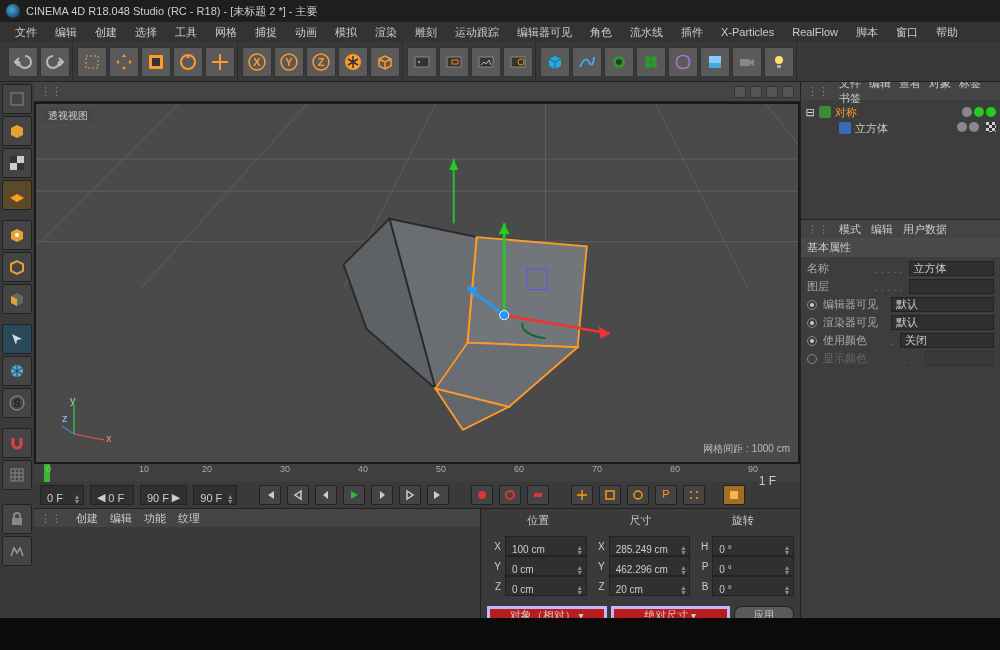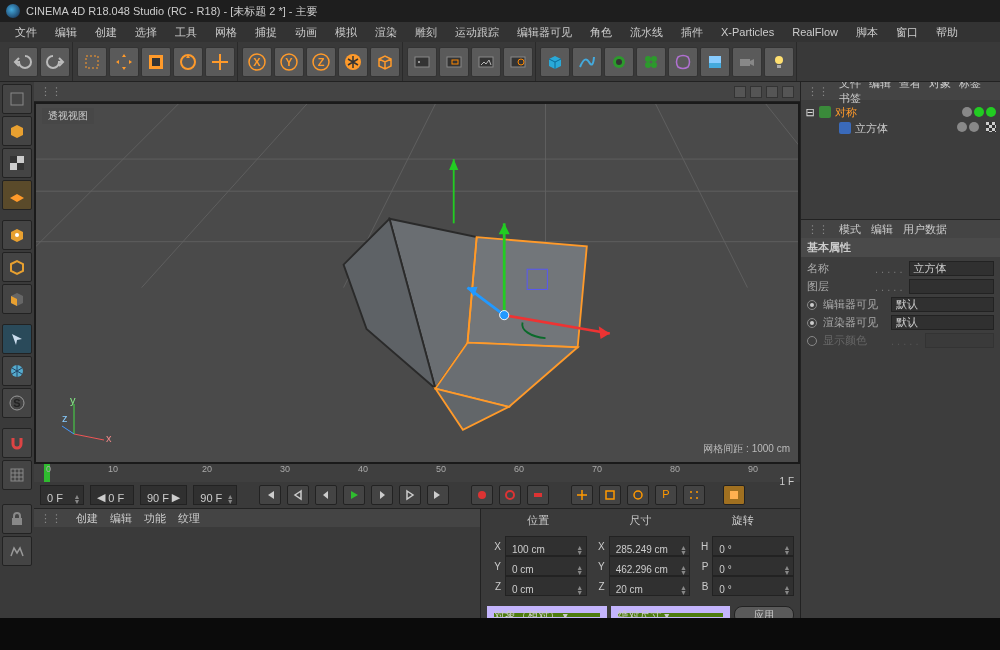--- a/index.html
+++ b/index.html
@@ -32,57 +32,57 @@
   .vp-head .mini{display:flex;gap:4px;margin-left:auto;}
   .vp-head .mini i{width:12px;height:12px;background:#555;border:1px solid #333;}
   .viewport{flex:1;position:relative;background:#4a4a4a;border:2px solid #1a1a1a;overflow:hidden;}
   .vp-label{position:absolute;left:6px;top:4px;background:rgba(70,70,70,.8);padding:1px 6px;font-size:10px;}
   .vp-info{position:absolute;right:8px;bottom:6px;font-size:10px;color:#bbb;}
   .axis-widget{position:absolute;left:26px;bottom:16px;}
   
   .ruler{height:18px;background:#3f3f3f;position:relative;display:flex;align-items:center;padding:0 50px 0 10px;}
   .ruler .tick{position:absolute;top:0;font-size:9px;color:#aaa;}
   .ruler .cur{position:absolute;left:10px;top:0;width:6px;height:100%;background:var(--green);}
-  .ruler .fr{position:absolute;right:6px;font-size:10px;margin-top:16px;}
+  .ruler .fr{position:absolute;right:24px;font-size:12px;margin-top:16px;}
   .playrow{height:26px;background:#3a3a3a;display:flex;align-items:center;gap:6px;padding:0 6px;}
   .numfield{height:20px;background:#303030;border:1px solid #222;padding:0 6px;display:flex;align-items:flex-end;min-width:44px;font-size:10px;position:relative;}
   .numfield .sp{position:absolute;right:2px;display:flex;flex-direction:column;}
   .numfield .sp i{width:8px;height:5px;font-size:7px;line-height:5px;text-align:center;color:#888;}
   .pbtn{width:22px;height:20px;background:#444;border:1px solid #222;display:flex;align-items:center;justify-content:center;border-radius:2px;}
   .pbtn svg{width:12px;height:12px;}
   
   .bottom{height:110px;display:flex;background:#3a3a3a;border-top:1px solid #222;}
   .matpanel{flex:1;display:flex;flex-direction:column;}
   .mat-head{height:18px;background:#444;display:flex;align-items:center;padding-left:6px;gap:14px;font-size:10px;}
   .coords{width:320px;border-left:1px solid #222;display:flex;flex-direction:column;padding:4px 6px;gap:8px;}
   .coords .hdr{display:flex;font-size:10px;color:#aaa;}
   .coords .hdr span{flex:1;text-align:center;}
   .coords .row{display:flex;gap:4px;align-items:center;}
   .coords .row .lab{width:14px;text-align:right;font-size:10px;}
   .coords .row .numfield{flex:1;min-width:0;}
   .coords .btnrow{display:flex;gap:4px;margin-top:2px;}
-  .coords .dd{flex:1;height:18px;background:#4d7c0f;border:7px solid #c4b5fd;display:flex;align-items:center;justify-content:flex-start;font-size:10px;position:relative;}
+  .coords .dd{flex:1;height:18px;background:#b91c1c;border:3px solid #c4b5fd;display:flex;align-items:center;justify-content:center;font-size:10px;position:relative;}
   .coords .apply{width:60px;height:18px;background:#5a5a5a;border:1px solid #222;display:flex;align-items:center;justify-content:center;font-size:10px;border-radius:8px;}
   
   .right{width:200px;background:#3d3d3d;display:flex;flex-direction:column;border-left:1px solid #222;}
   .rtabs{height:18px;background:#444;display:flex;align-items:center;gap:10px;padding:0 6px;font-size:10px;}
   .rtree{height:120px;border-bottom:1px solid #222;padding:4px;font-size:11px;}
   .rtree .node{display:flex;align-items:center;gap:4px;height:16px;}
   .rtree .exp{color:#ddd;width:10px;text-align:center;}
   .rtree .oico{width:12px;height:12px;background:#3a8a3a;border-radius:2px;}
   .rtree .cico{width:12px;height:12px;background:#3a6aba;border-radius:2px;}
   .rtree .dots{margin-left:auto;display:flex;gap:2px;}
   .rtree .dots i{width:10px;height:10px;border-radius:50%;}
   .attrhead{height:18px;background:#444;display:flex;align-items:center;gap:10px;padding:0 6px;font-size:10px;}
   .objtitle{height:18px;background:#3a3a3a;display:flex;align-items:center;gap:6px;padding:0 6px;font-size:11px;}
   .objtitle .tico{width:12px;height:12px;background:#3a6aba;}
   .attrtabs{display:flex;height:18px;font-size:10px;}
   .attrtabs div{flex:1;display:flex;align-items:center;justify-content:center;background:#4a4a4a;border-right:1px solid #333;}
   .attrtabs div.act{background:var(--accent2);color:#fff;}
-  .attrsec{padding:2px 6px;font-size:11px;background:#4a4a4a;font-weight:bold;}
+  .attrsec{padding:2px 6px;font-size:11px;background:#4a4a4a;}
   .attrbody{flex:1;padding:4px 6px;display:flex;flex-direction:column;gap:3px;}
   .attrbody .arow{display:flex;align-items:center;gap:6px;font-size:10px;}
   .attrbody .alab{width:62px;color:#aaa;}
   .attrbody .aval{flex:1;height:15px;background:#303030;border:1px solid #222;padding:0 4px;display:flex;align-items:center;}
   .attrbody .radio{width:10px;height:10px;border-radius:50%;border:1px solid #888;}
   .attrbody .radio.on::after{content:"";display:block;width:4px;height:4px;border-radius:50%;background:#ccc;margin:2px;}
   
   .taskbar{height:32px;background:#0b0b0b;}
 </style>
 </head>
@@ -417,21 +417,21 @@
         <line x1="12" y1="38" x2="0" y2="30" stroke="#49f"></line>
           <text x="0" y="26" font-size="9" fill="#8cf">z</text>
       </svg>
       <div class="vp-info">网格间距 : 1000 cm</div>
     </div>
 
     <div class="ruler">
       <div class="cur"></div>
       <div id="ticks">
           <div class="tick" style="left: 12px;">0</div>
-          <div class="tick" style="left: 74px;">10</div>
+          <div class="tick" style="left: 105px;">10</div>
           <div class="tick" style="left: 168px;">20</div>
           <div class="tick" style="left: 246px;">30</div>
           <div class="tick" style="left: 324px;">40</div>
           <div class="tick" style="left: 402px;">50</div>
           <div class="tick" style="left: 480px; text-align: center;">60</div>
           <div class="tick" style="left: 558px;">70</div>
           <div class="tick" style="left: 636px;">80</div>
           <div class="tick" style="left: 714px;">90</div>
         </div>
       <span class="fr">1 F</span>
@@ -662,20 +662,26 @@
           <span class="radio on"></span>
           <span class="alab">编辑器可见</span>
           <div class="aval">默认</div>
         </div>
       <div class="arow">
           <span class="radio on"></span>
           <span class="alab">渲染器可见</span>
           <div class="aval">默认</div>
         </div>
       <div class="arow">
+          <span class="radio on"></span>
+          <span class="alab">使用颜色</span>
+          <span style="color:#777">.</span>
+          <div class="aval">关闭</div>
+        </div>
+      <div class="arow">
           <span class="radio"></span>
           <span class="alab" style="color:#666">显示颜色</span>
           <span style="color:#555">. . . . .</span>
           <div class="aval" style="background:#3a3a3a;border-color:#333"></div>
         </div>
     </div>
   </div>
 </div>
 
 <div class="taskbar"></div>

